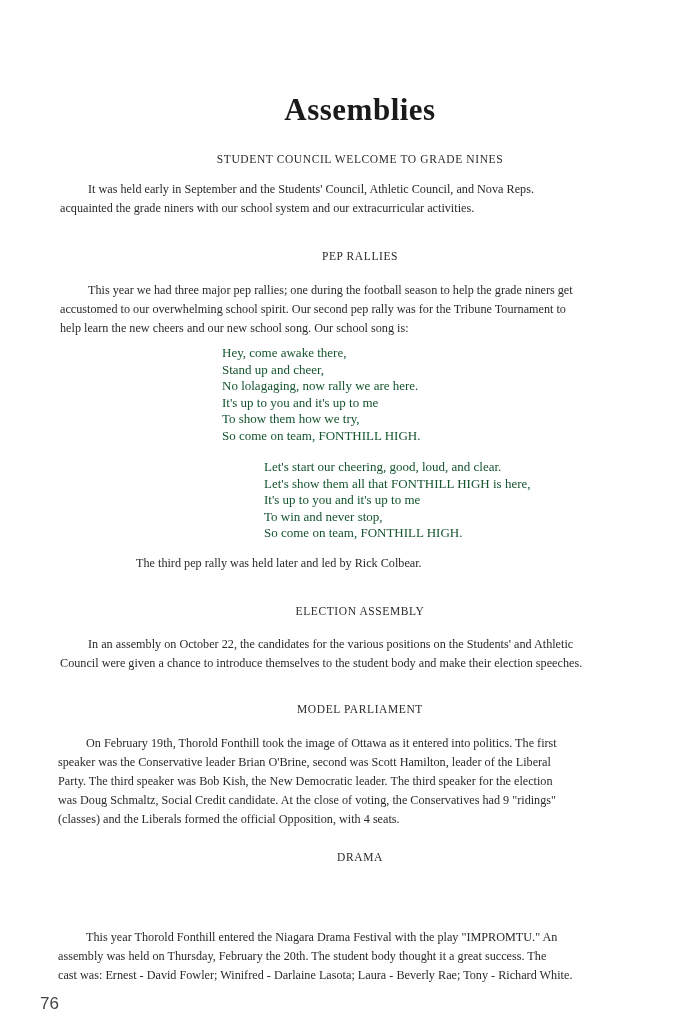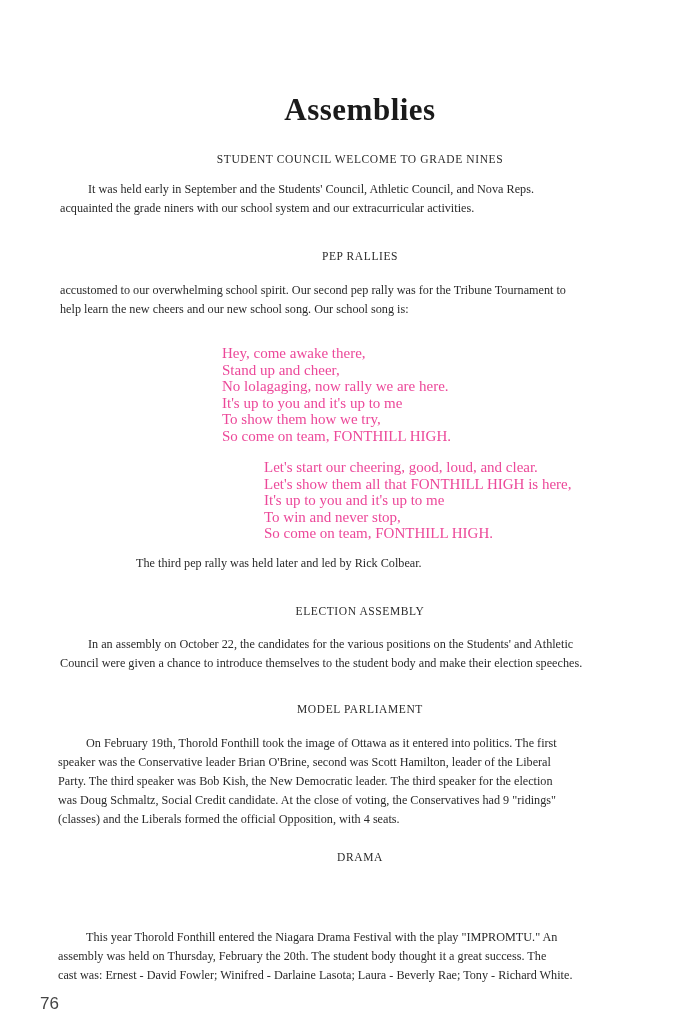--- a/index.html
+++ b/index.html
@@ -18,42 +18,43 @@
       font-size: 11.5px; letter-spacing: 0.6px; color: #2a2a2a;
     }
     .para {
       position: absolute; left: 60px; width: 600px;
       font-size: 12.2px; line-height: 19px; color: #2a2a2a;
       white-space: nowrap;
     }
     .para .line { display: block; }
     .para .indent { padding-left: 28px; }
     .verse {
-      position: absolute; left: 222px; font-size: 15px; line-height: 16.6px;
-      color: #ec4899; white-space: nowrap;
+      position: absolute; left: 222px; font-size: 13px; line-height: 16.6px;
+      color: #14532d; white-space: nowrap;
     }
     .verse .line { display: block; }
     .page-number {
       position: absolute; left: 40px; top: 994px; font-size: 17px; color: #444;
       font-family: "Liberation Sans", sans-serif;
     }
   </style>
 </head>
 <body>
 
 <div class="page-title">Assemblies</div>
 
 <div class="heading" style="top:153px;">STUDENT  COUNCIL  WELCOME  TO GRADE NINES</div>
 <div class="para" style="top:180px;">
   <span class="line indent">It was held early in September and the Students' Council, Athletic Council, and Nova Reps.</span>
   <span class="line">acquainted the grade niners with our school system and our extracurricular activities.</span>
 </div>
 
 <div class="heading" style="top:250px;">PEP  RALLIES</div>
 <div class="para" style="left:60px; top:281px;">
+  <span class="line indent">This year we had three major pep rallies; one during the football season to help the grade niners get</span>
   <span class="line">accustomed to our overwhelming school spirit.  Our second pep rally was for the Tribune Tournament to</span>
   <span class="line">help learn the new cheers and our new school song.  Our school song is:</span>
 </div>
 <div class="verse" style="top:345px;">
   <span class="line">Hey, come awake there,</span>
   <span class="line">Stand up and cheer,</span>
   <span class="line">No lolagaging, now rally we are here.</span>
   <span class="line">It's up to you and it's up to me</span>
   <span class="line">To show them how we try,</span>
   <span class="line">So come on team, FONTHILL  HIGH.</span>

